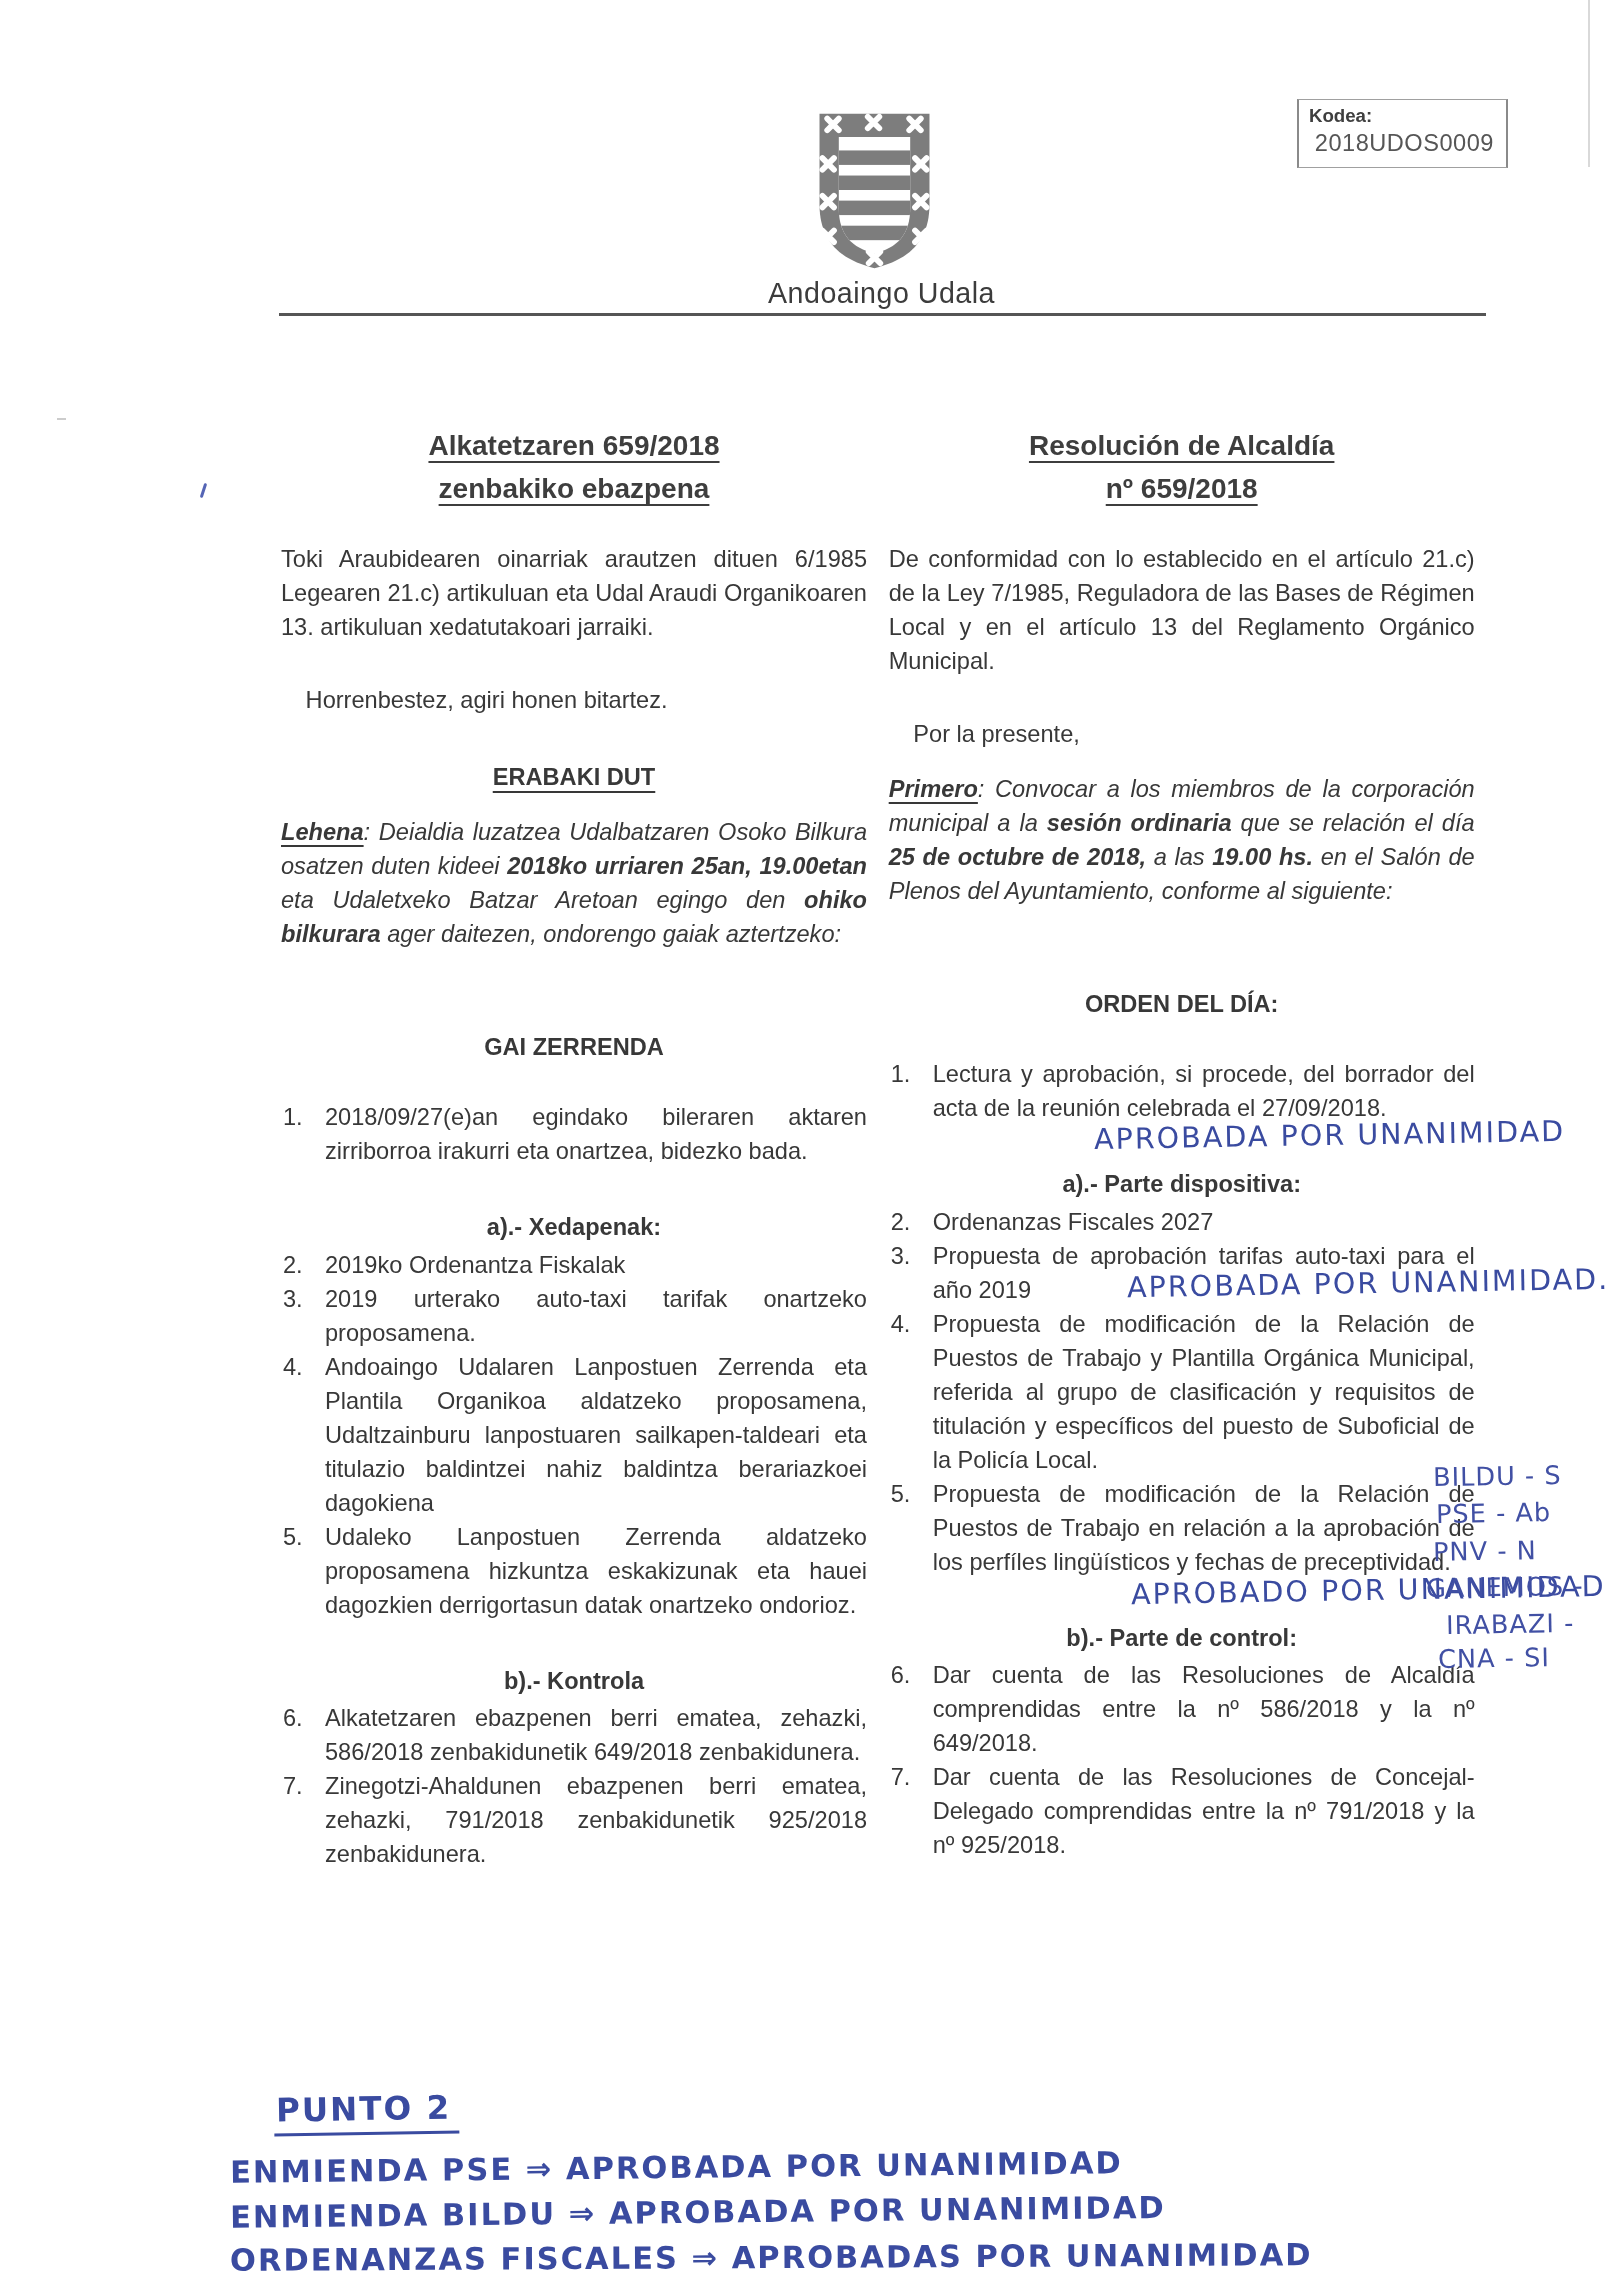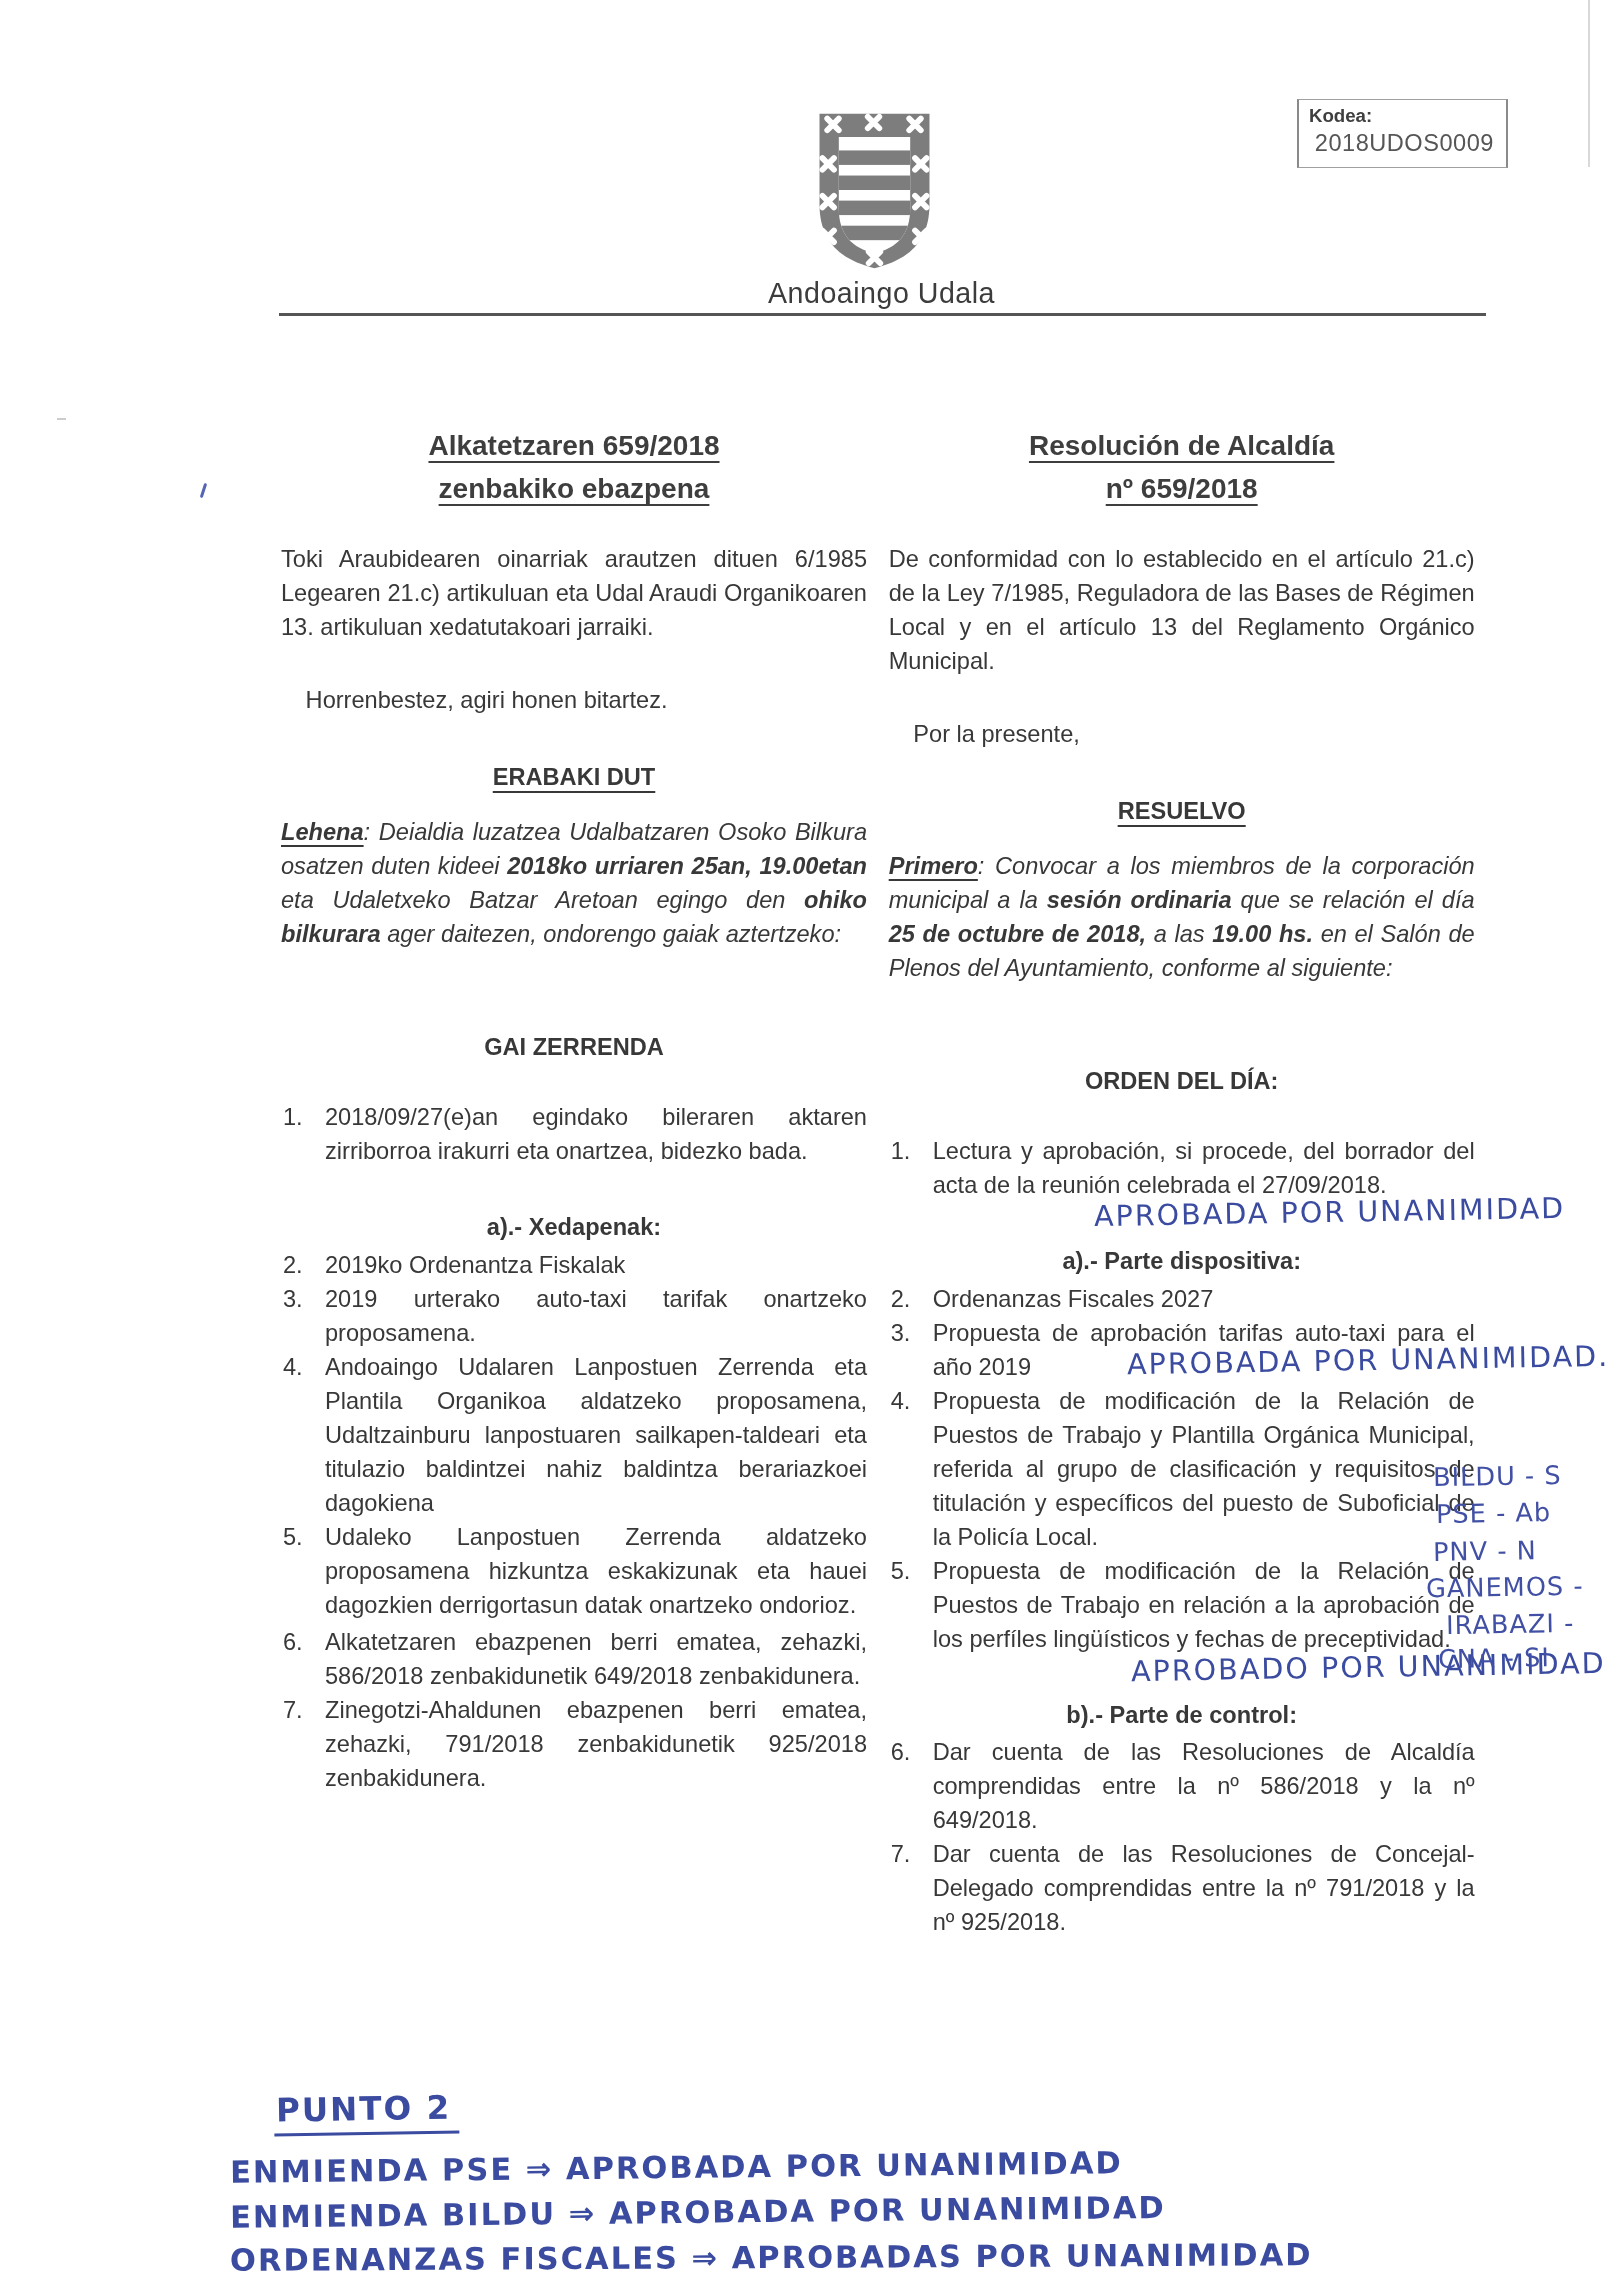--- a/index.html
+++ b/index.html
@@ -171,42 +171,40 @@
         <div class="item">
           <span class="num">4.</span>
           <span>Andoaingo Udalaren Lanpostuen Zerrenda eta Plantila Organikoa aldatzeko proposamena, Udaltzainburu lanpostuaren sailkapen-taldeari eta titulazio baldintzei nahiz baldintza berariazkoei dagokiena</span>
         </div>
         <div class="item">
           <span class="num">5.</span>
           <span>Udaleko Lanpostuen Zerrenda aldatzeko proposamena hizkuntza eskakizunak eta hauei dagozkien derrigortasun datak onartzeko ondorioz.</span>
         </div>
       </div>
 
+      <div class="section-label">b).- Kontrola</div>
       <div class="list list-b">
         <div class="item">
           <span class="num">6.</span>
           <span>Alkatetzaren ebazpenen berri ematea, zehazki, 586/2018 zenbakidunetik 649/2018 zenbakidunera.</span>
         </div>
         <div class="item">
           <span class="num">7.</span>
           <span>Zinegotzi-Ahaldunen ebazpenen berri ematea, zehazki, 791/2018 zenbakidunetik 925/2018 zenbakidunera.</span>
         </div>
       </div>
     </section>
 
     <section class="col">
       <div class="doc-title">
         <div><span class="u">Resolución de Alcaldía</span></div>
         <div><span class="u">nº 659/2018</span></div>
       </div>
       <p class="para intro">De conformidad con lo establecido en el artículo 21.c) de la Ley 7/1985, Reguladora de las Bases de Régimen Local y en el artículo 13 del Reglamento Orgánico Municipal.</p>
       <p class="para lead-in">Por la presente,</p>
-      <div class="decree">
-        <span class="u">RESUELVO</span>
-      </div>
       <p class="para first-para"><span class="lbl">Primero</span><span>: Convocar a los miembros de la corporación municipal a la </span><span class="b">sesión ordinaria</span><span> que se relación el día </span><span class="b">25 de octubre de 2018,</span><span> a las </span><span class="b">19.00 hs.</span><span> en el Salón de Plenos del Ayuntamiento, conforme al siguiente:</span></p>
       <div class="agenda-heading">ORDEN DEL DÍA:</div>
 
       <div class="item item-first">
         <span class="num">1.</span>
         <span>Lectura y aprobación, si procede, del borrador del acta de la reunión celebrada el 27/09/2018.</span>
         <span class="hw hw-abs" style="left:205px;top:61px;">APROBADA POR UNANIMIDAD</span>
       </div>
 
       <div class="section-label">a).- Parte dispositiva:</div>

